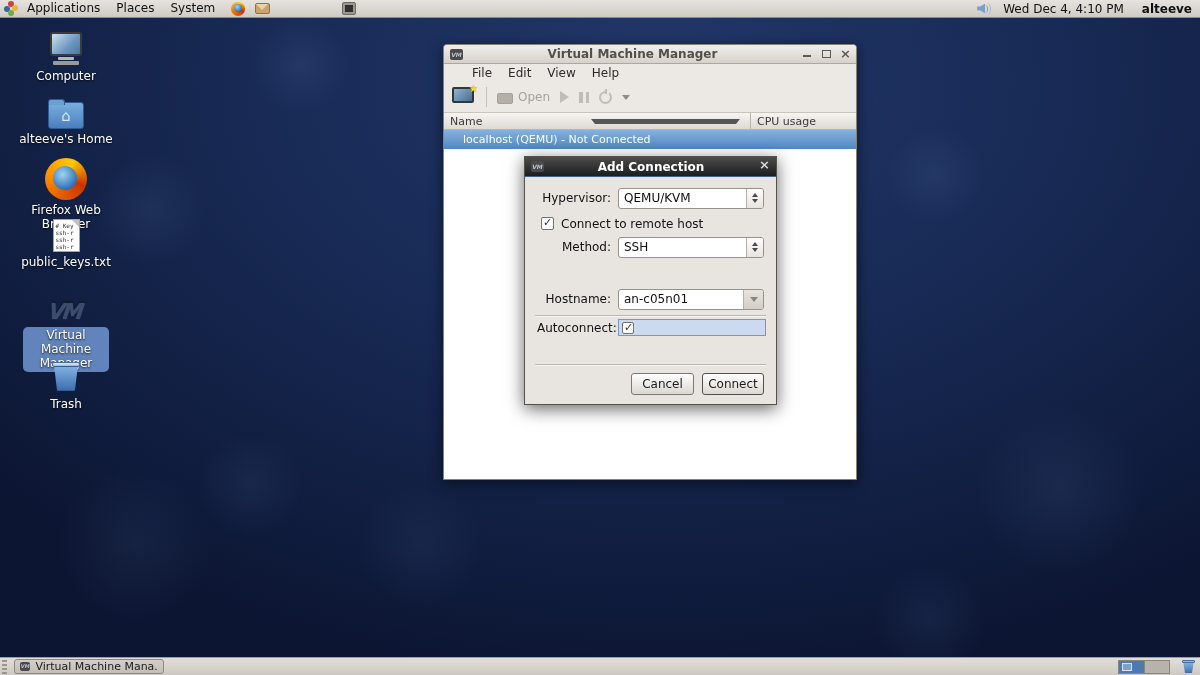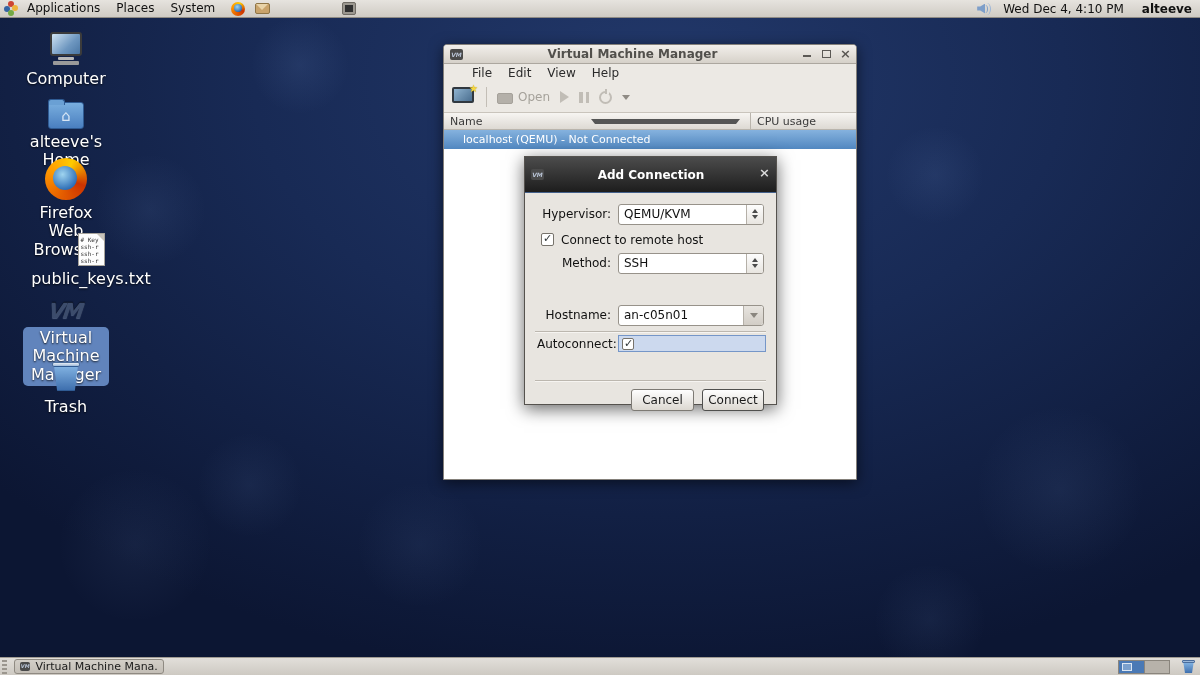--- a/index.html
+++ b/index.html
@@ -46,21 +46,21 @@
     clip-path:polygon(0 30%, 38% 30%, 100% 0, 100% 100%, 38% 70%, 0 70%); }
   .volume-icon .wave { position:absolute; right:3px; top:2px; width:6px; height:8px; border:1.5px solid #7d9ec9;
     border-left:none; border-top:none; border-bottom:none; border-radius:50%; }
   .volume-icon .wave2 { position:absolute; right:0; top:0; width:8px; height:12px; border:1.5px solid #9cb6d8;
     border-left:none; border-top:none; border-bottom:none; border-radius:50%; }
   .clock { font-size:12px; margin-right:18px; color:#111; }
   .user-name { font-weight:bold; margin-right:8px; color:#111; }
 
   
   .dicon { position:absolute; left:18px; width:96px; display:flex; flex-direction:column; align-items:center; }
-  .dicon .dlabel { margin-top:4px; color:#fff; font-size:16px; text-align:center; line-height:1.15;
+  .dicon .dlabel { margin-top:4px; color:#fff; font-size:12px; text-align:center; line-height:1.15;
     text-shadow:0 1px 2px rgba(0,0,0,.85); }
   .dlabel.selected { background:rgba(112,150,210,.85); border-radius:5px; padding:2px 5px; }
   .icon-computer { position:relative; width:38px; height:34px; }
   .icon-computer .scr { width:32px; height:24px; margin:0 auto; background:#3b3b3b; border-radius:3px; padding:2px; }
   .icon-computer .scr i { display:block; width:100%; height:100%; border-radius:1px;
     background:linear-gradient(135deg,#cfe3f2,#6e97c0 60%,#4a76a4); }
   .icon-computer .base { width:16px; height:3px; margin:1px auto 0; background:#b9b9b9; border-radius:1px; }
   .icon-computer .kb { width:26px; height:4px; margin:1px auto 0; background:#9a9a9a; border-radius:1px; }
   .icon-folder { position:relative; width:36px; height:27px; background:linear-gradient(#79aede,#4a7fc0); border:1px solid #2f5b93; border-radius:3px; }
   .icon-folder::before { content:""; position:absolute; left:-1px; top:-4px; width:15px; height:5px;
@@ -114,21 +114,21 @@
   .col-name span { flex:1; }
   .sort-caret { width:0; height:0; border-left:4px solid transparent; border-right:4px solid transparent; border-top:5px solid #555; margin-right:4px; }
   .col-cpu { flex:1; display:flex; align-items:center; padding:0 6px; }
   .list-row { height:19px; background:linear-gradient(#85b2de,#5187c0); color:#fff; font-size:11px;
     display:flex; align-items:center; padding-left:19px; }
   .list-body { background:#fff; }
 
   
   .dialog { position:absolute; left:524px; top:156px; width:253px; height:249px;
     background:#e8e5e0; border:1px solid #55524e; box-shadow:0 4px 16px rgba(0,0,0,.6); z-index:20; }
-  .dlg-titlebar { height:36px; background:linear-gradient(#4c4c4c,#1d1d1d); border-bottom:1px solid #44618c;
+  .dlg-titlebar { height:20px; background:linear-gradient(#4c4c4c,#1d1d1d); border-bottom:1px solid #44618c;
     display:flex; align-items:center; padding:0 6px; }
   .dlg-titlebar .dtitle { flex:1; text-align:center; font-weight:bold; font-size:12px; color:#fff; }
   .dlg-close { width:12px; height:12px; position:relative; }
   .dlg-close::after { content:"×"; position:absolute; left:1px; top:-4px; color:#d8d8d8; font-size:13px; font-weight:bold; }
   .dlg-body { position:relative; width:100%; height:228px; }
   .frow { position:absolute; left:12px; right:12px; height:22px; display:flex; align-items:center; }
   .flabel { width:81px; text-align:right; padding-right:7px; font-size:12px; color:#111; }
   .fleft { text-align:left; padding-right:0; width:auto; }
   .entry { flex:1; height:21px; background:#fff; border:1px solid #97928a; border-radius:3px;
     display:flex; align-items:center; font-size:12px; color:#111; overflow:hidden; }
@@ -218,21 +218,21 @@
         <span class="house">⌂</span>
       </div>
     <div class="dlabel">alteeve's Home</div>
   </div>
 
   <div class="dicon" style="top:158px;">
     <div class="ff-icon ff-lg"></div>
     <div class="dlabel" style="width:78px;">Firefox Web Browser</div>
   </div>
 
-  <div class="dicon" style="top:233px;margin-left:25px;">
+  <div class="dicon" style="top:219px;">
     <div class="icon-file">
       <div># Key</div>
       <div>ssh-r</div>
       <div>ssh-r</div>
       <div>ssh-r</div>
     </div>
     <div class="dlabel">public_keys.txt</div>
   </div>
 
   <div class="dicon" style="top:299px;">

